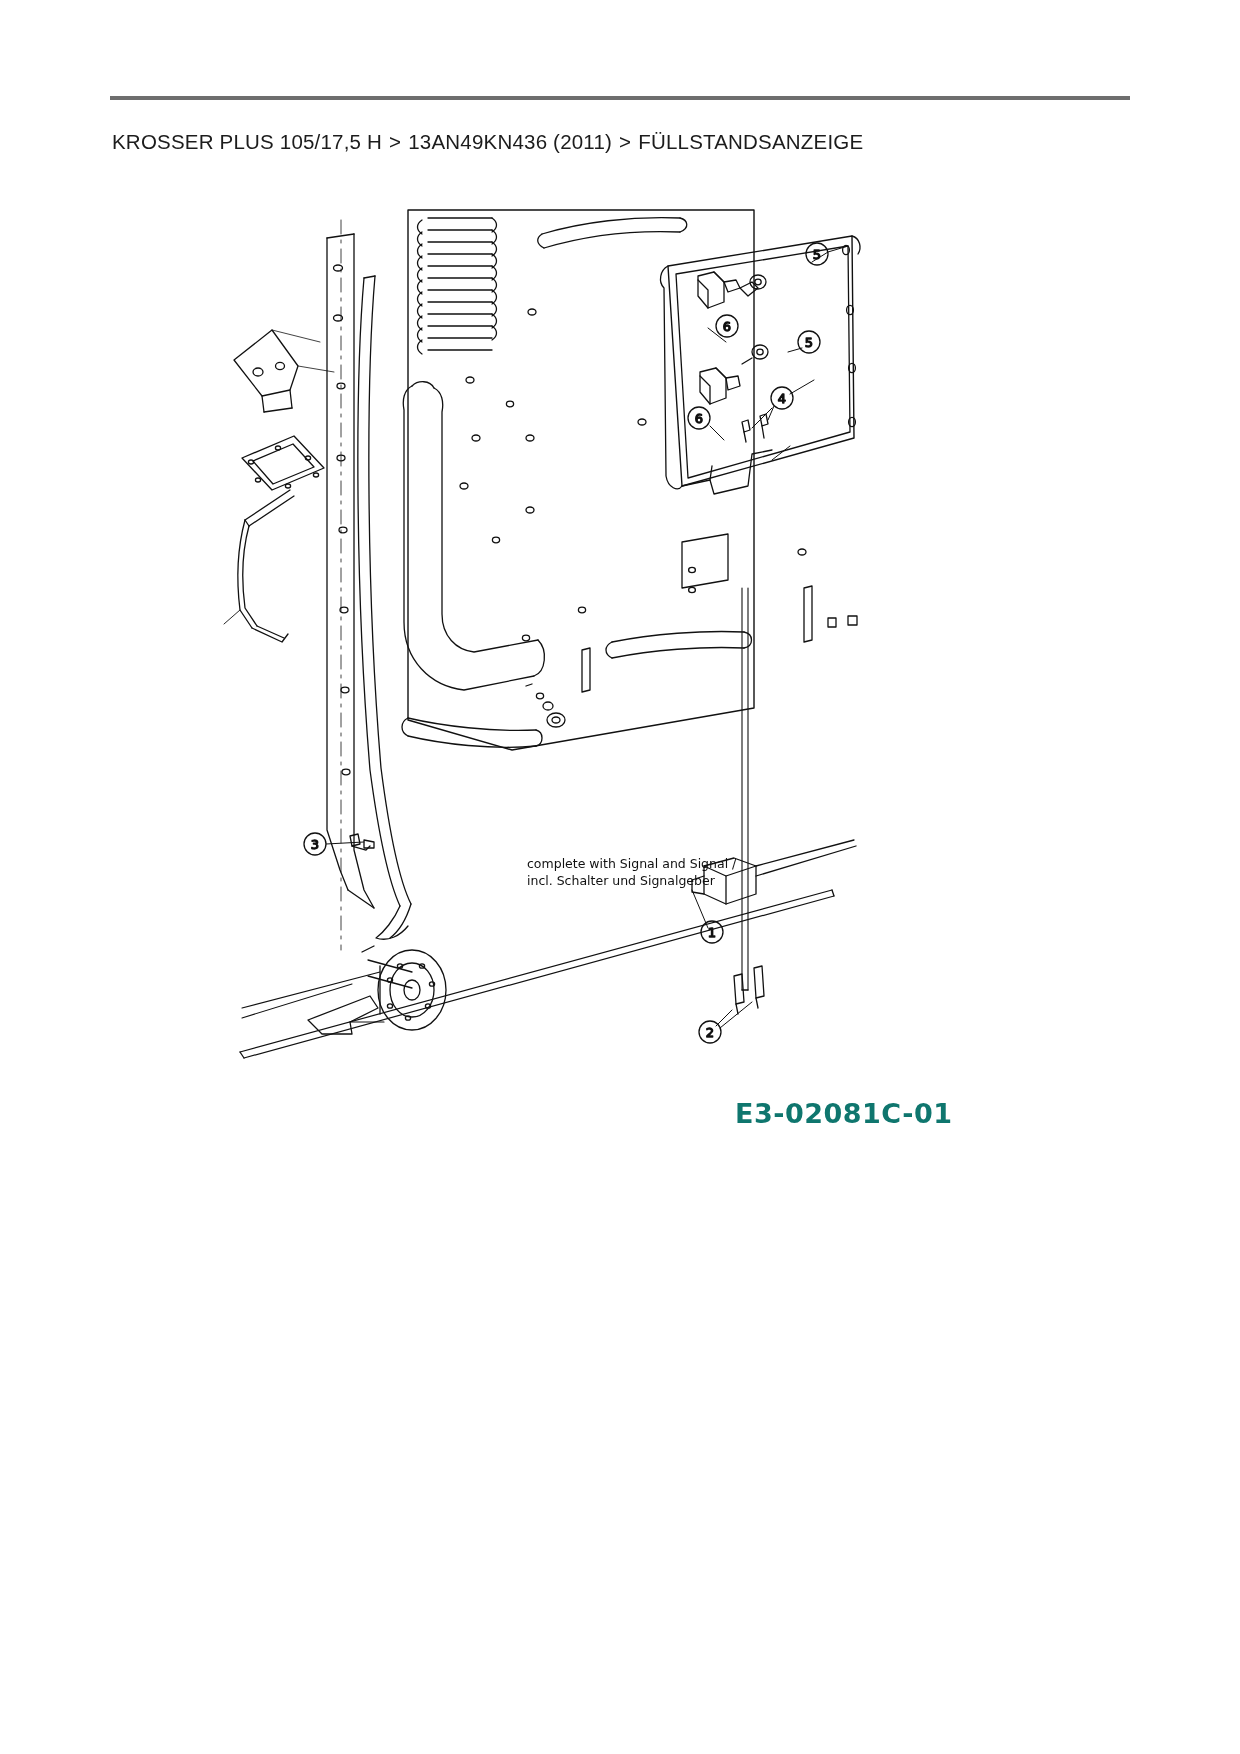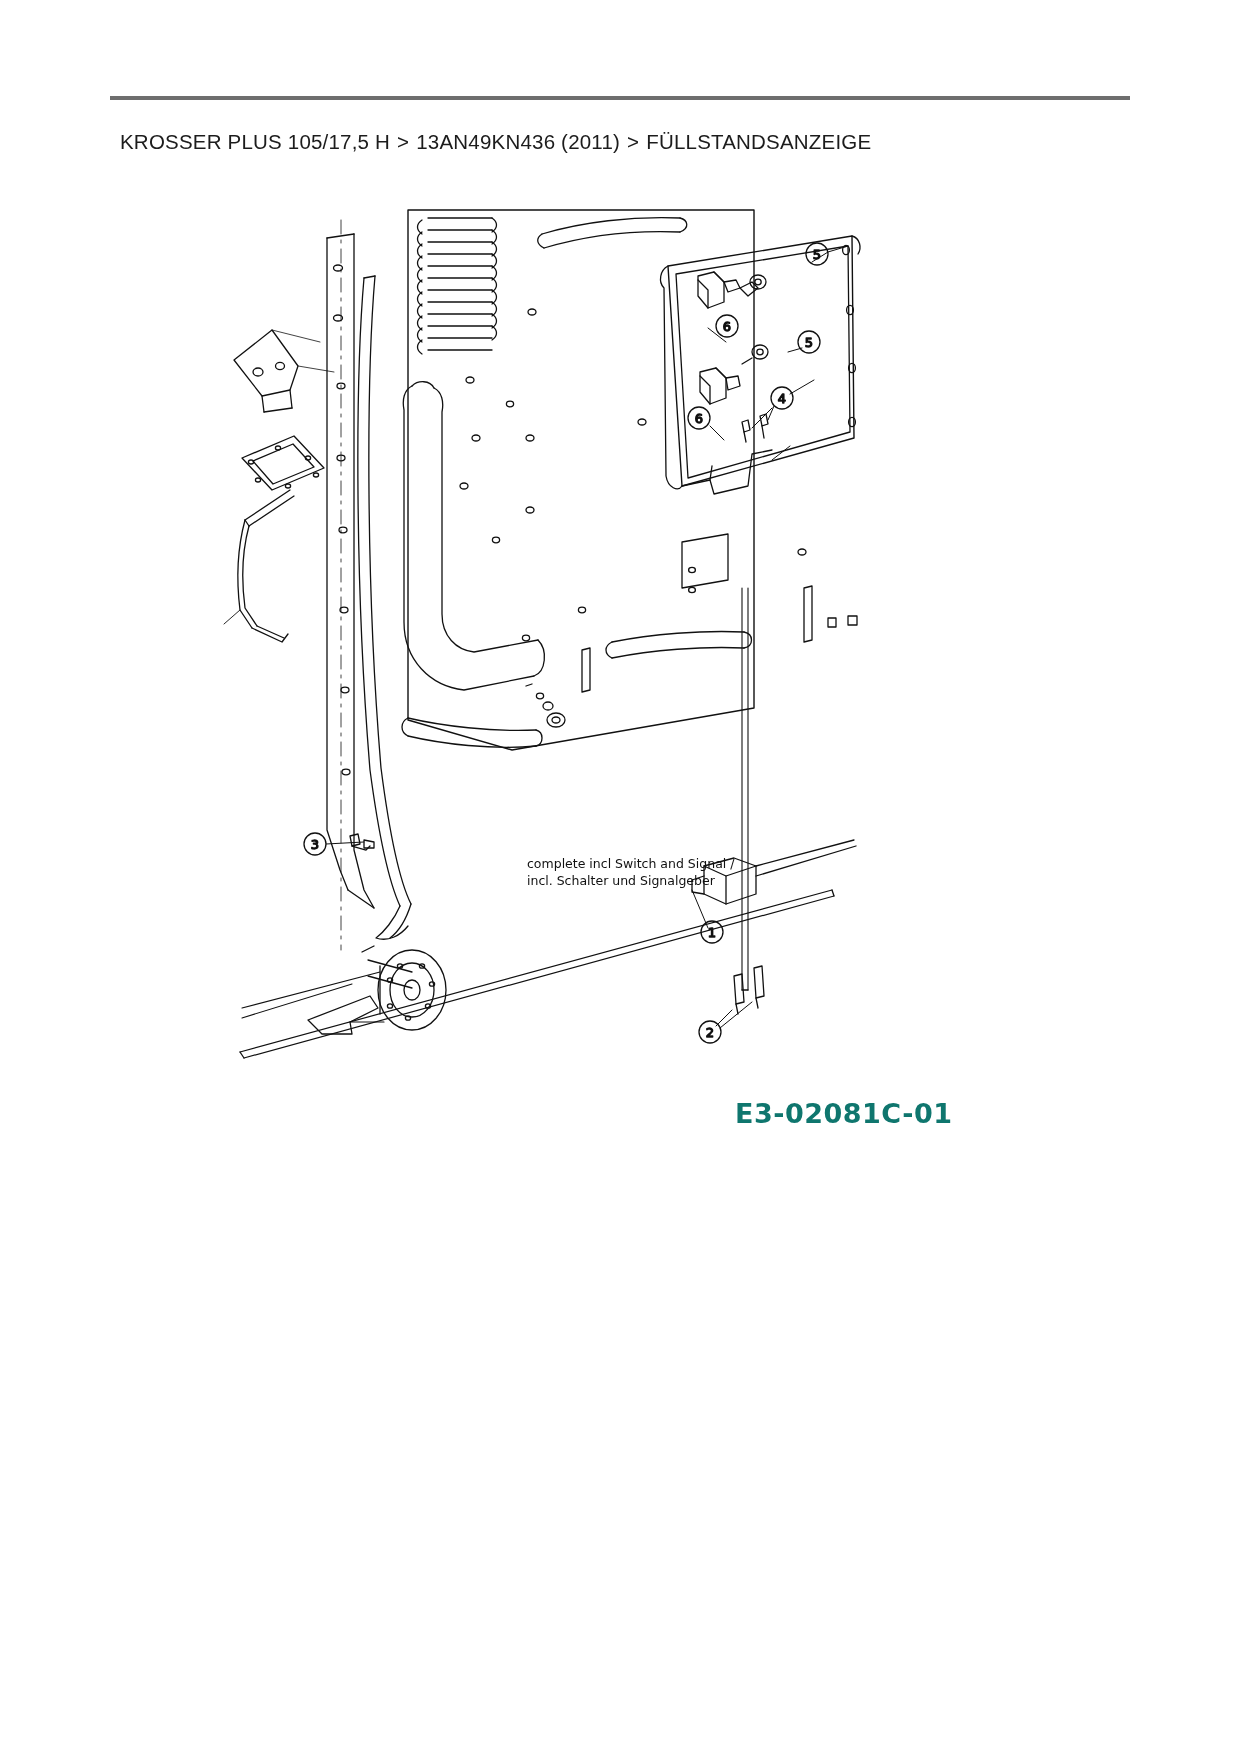--- a/index.html
+++ b/index.html
@@ -30,21 +30,20 @@
     background: #6e6e6e;
   }
   .breadcrumb {
     position: absolute;
     left: 112px;
     top: 130px;
     font-size: 20.5px;
     letter-spacing: 0.2px;
     color: #1c1c1c;
     white-space: nowrap;
-    margin-left: 8px;
   }
   .breadcrumb .sep {
     padding: 0 7px;
     color: #1c1c1c;
   }
   .diagram-wrap {
     position: absolute;
     left: 112px;
     top: 190px;
     width: 870px;
@@ -396,20 +395,20 @@
           <g>
             <circle cx="587" cy="228" r="11"></circle>
             <text class="num" x="587" y="233" text-anchor="middle">6</text>
           </g>
         </g>
 
       </g>
     </svg>
 
     <div class="callout-note">
-      <div>complete incl Switch and Signal /</div>
+      <div>complete with Signal and Signal /</div>
       <div>incl. Schalter und Signalgeber</div>
     </div>
   </div>
 
   <div class="figure-code">E3-02081C-01</div>
 
 </div>
 
 </body></html>

